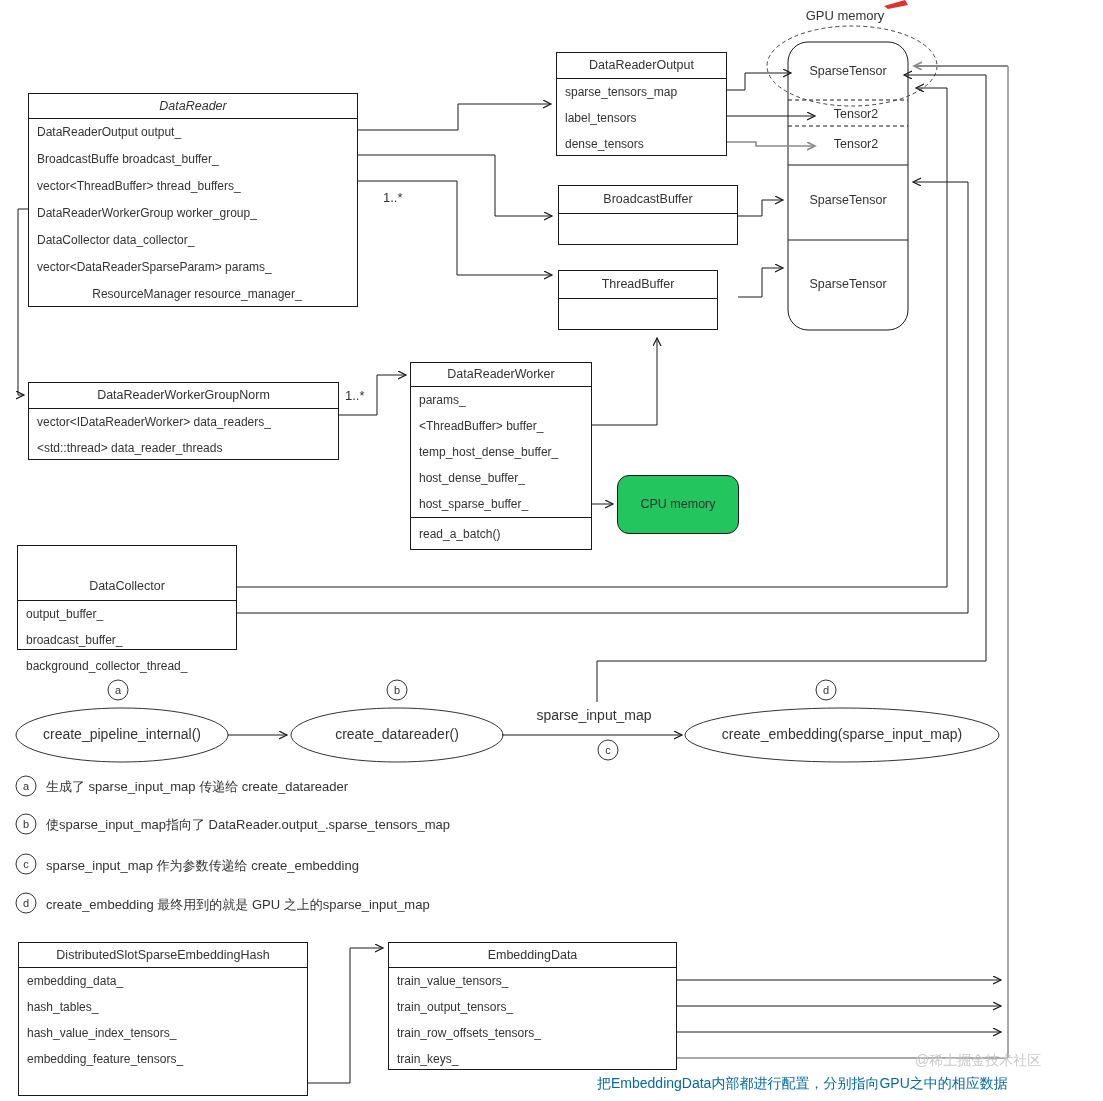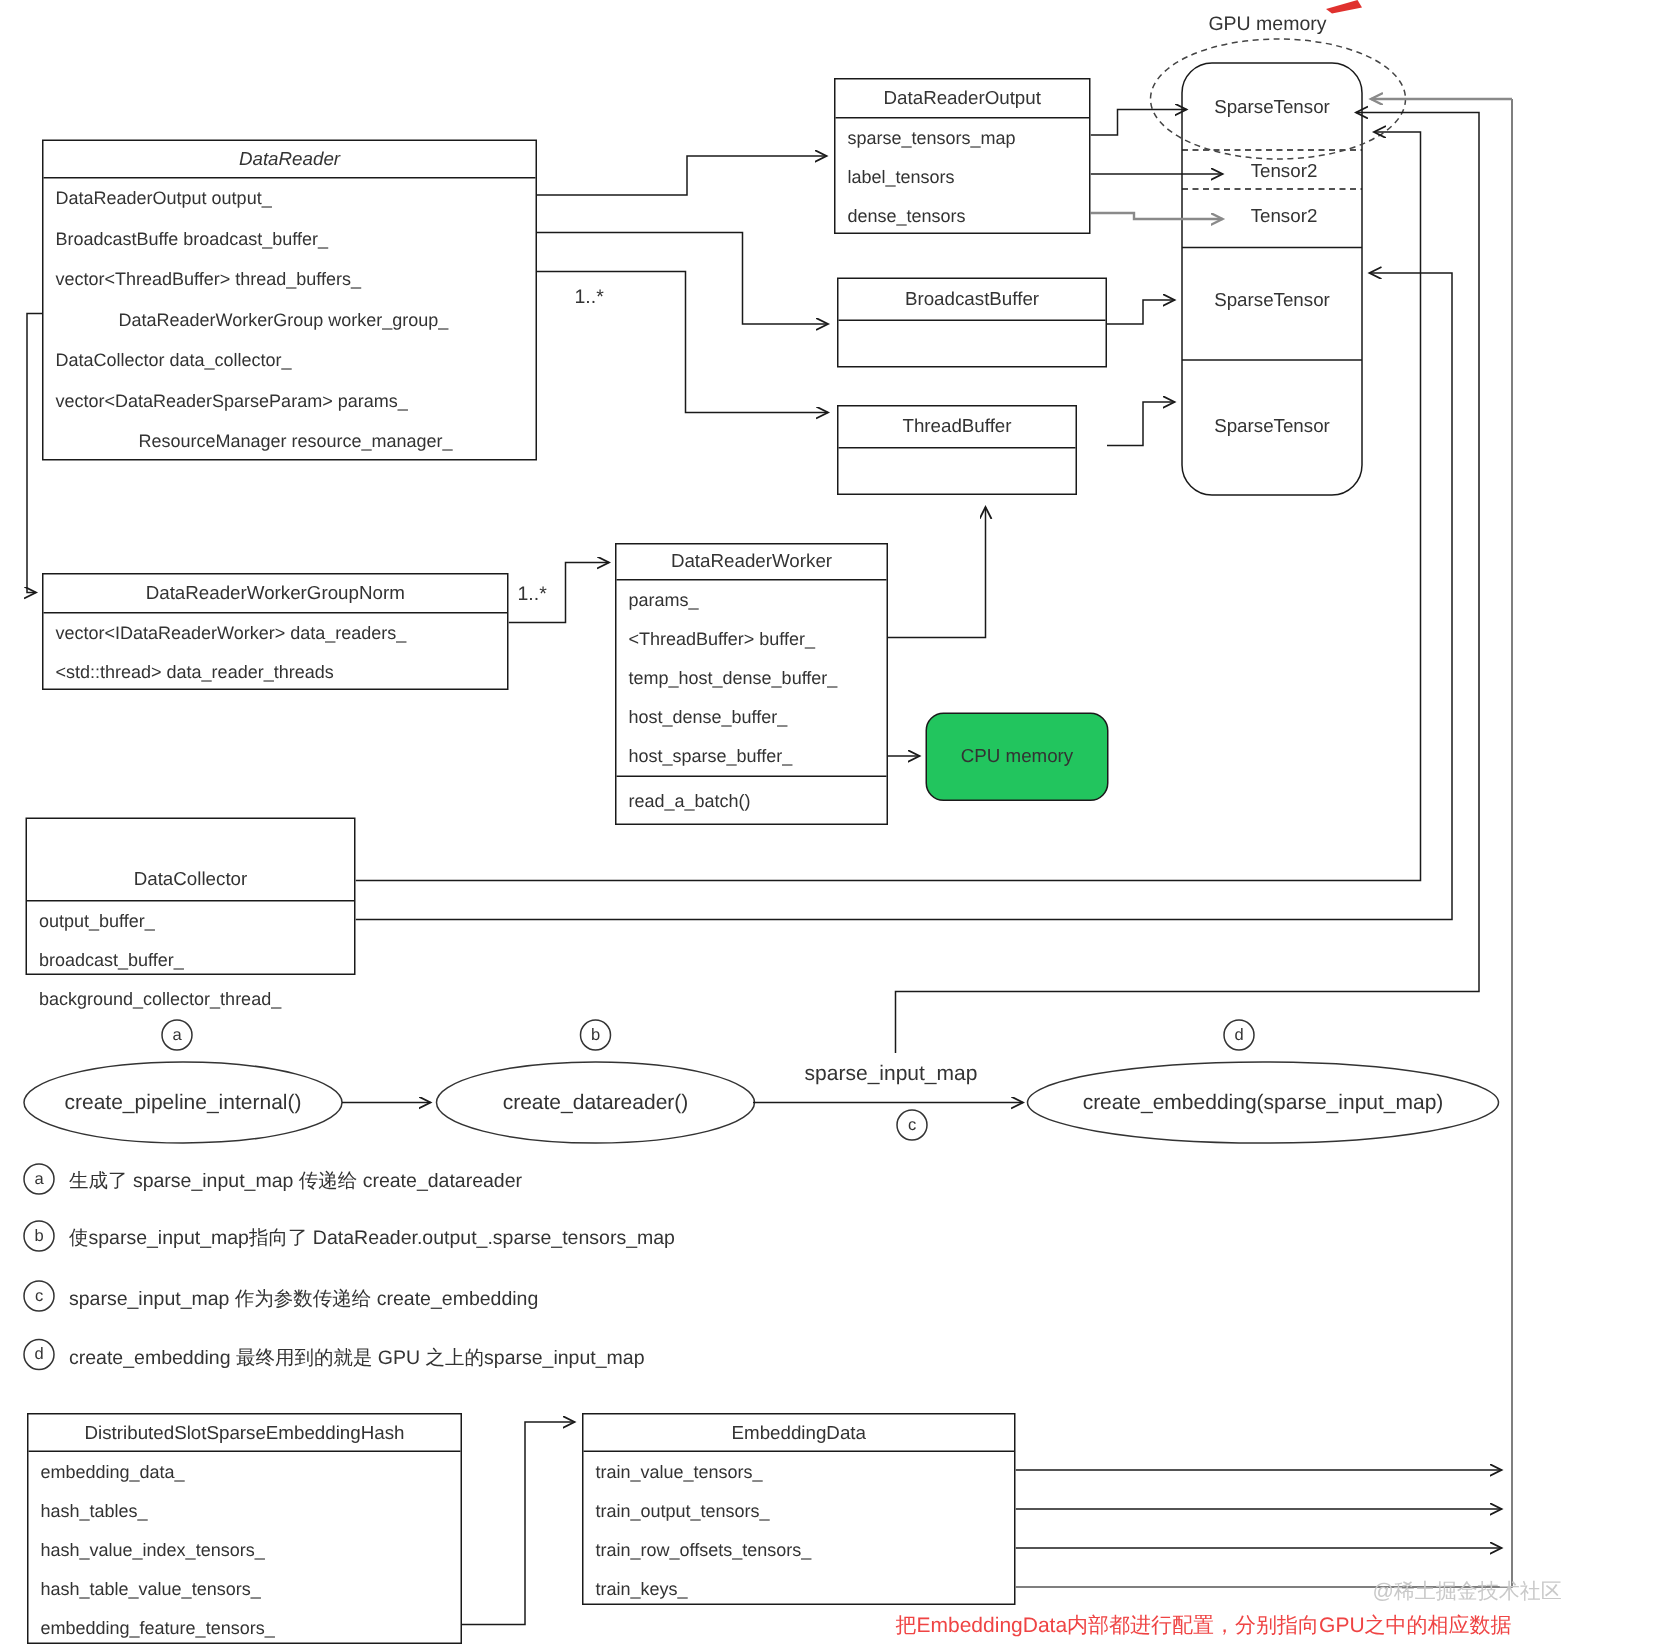--- a/index.html
+++ b/index.html
@@ -93,21 +93,21 @@
   <div class="gpu-row" style="left:796px;top:107px;">Tensor2</div>
   <div class="gpu-row" style="left:796px;top:137px;">Tensor2</div>
   <div class="gpu-row" style="left:788px;top:193px;">SparseTensor</div>
   <div class="gpu-row" style="left:788px;top:277px;">SparseTensor</div>
 
   <div class="box" style="left:28px;top:93px;width:330px;height:214px;">
     <div class="title italic" style="line-height:24px;">DataReader</div>
     <div class="row" style="line-height:27px;">DataReaderOutput output_</div>
     <div class="row" style="line-height:27px;">BroadcastBuffe broadcast_buffer_</div>
     <div class="row" style="line-height:27px;">vector&lt;ThreadBuffer&gt; thread_buffers_</div>
-    <div class="row" style="line-height:27px;margin-left:42px;">DataReaderWorkerGroup worker_group_</div>
+    <div class="row" style="line-height:27px;">DataReaderWorkerGroup worker_group_</div>
     <div class="row" style="line-height:27px;">DataCollector data_collector_</div>
     <div class="row" style="line-height:27px;">vector&lt;DataReaderSparseParam&gt; params_</div>
     <div class="row" style="line-height:27px;text-align:center;">ResourceManager resource_manager_</div>
   </div>
 
   <div class="box" style="left:556px;top:52px;width:171px;height:104px;">
     <div class="title" style="line-height:25px;">DataReaderOutput</div>
     <div class="row" style="line-height:26px;">sparse_tensors_map</div>
     <div class="row" style="line-height:26px;">label_tensors</div>
     <div class="row" style="line-height:26px;">dense_tensors</div>
@@ -144,21 +144,20 @@
     <div class="row" style="line-height:26px;">output_buffer_</div>
     <div class="row" style="line-height:26px;">broadcast_buffer_</div>
     <div class="row" style="line-height:26px;">background_collector_thread_</div>
   </div>
 
   <div class="box" style="left:18px;top:942px;width:290px;height:154px;">
     <div class="title" style="line-height:24px;">DistributedSlotSparseEmbeddingHash</div>
     <div class="row" style="line-height:26px;">embedding_data_</div>
     <div class="row" style="line-height:26px;">hash_tables_</div>
     <div class="row" style="line-height:26px;">hash_value_index_tensors_</div>
-    <div class="row" style="line-height:26px;">hash_table_value_tensors_</div>
     <div class="row" style="line-height:26px;">embedding_feature_tensors_</div>
   </div>
 
   <div class="box" style="left:388px;top:942px;width:289px;height:128px;">
     <div class="title" style="line-height:24px;">EmbeddingData</div>
     <div class="row" style="line-height:26px;">train_value_tensors_</div>
     <div class="row" style="line-height:26px;">train_output_tensors_</div>
     <div class="row" style="line-height:26px;">train_row_offsets_tensors_</div>
     <div class="row" style="line-height:26px;">train_keys_</div>
   </div>
@@ -178,16 +177,16 @@
 
   <div class="circ-letter" style="left:16px;top:776px;">a</div>
   <div class="note-text" style="left:46px;top:778px;">生成了 sparse_input_map 传递给 create_datareader</div>
   <div class="circ-letter" style="left:16px;top:814px;">b</div>
   <div class="note-text" style="left:46px;top:816px;">使sparse_input_map指向了 DataReader.output_.sparse_tensors_map</div>
   <div class="circ-letter" style="left:16px;top:854px;">c</div>
   <div class="note-text" style="left:46px;top:857px;">sparse_input_map 作为参数传递给 create_embedding</div>
   <div class="circ-letter" style="left:16px;top:893px;">d</div>
   <div class="note-text" style="left:46px;top:896px;">create_embedding 最终用到的就是 GPU 之上的sparse_input_map</div>
 
-  <div class="lbl" style="left:597px;top:1075px;font-size:14px;color:#ef4444;">把EmbeddingData内部都进行配置，分别指向GPU之中的相应数据</div>
+  <div class="lbl" style="left:597px;top:1075px;font-size:14px;color:#0369a1;">把EmbeddingData内部都进行配置，分别指向GPU之中的相应数据</div>
   <div class="lbl" style="left:915px;top:1052px;font-size:14px;color:#c9c9c9;">@稀土掘金技术社区</div>
 
 </div>
 
 </body></html>

